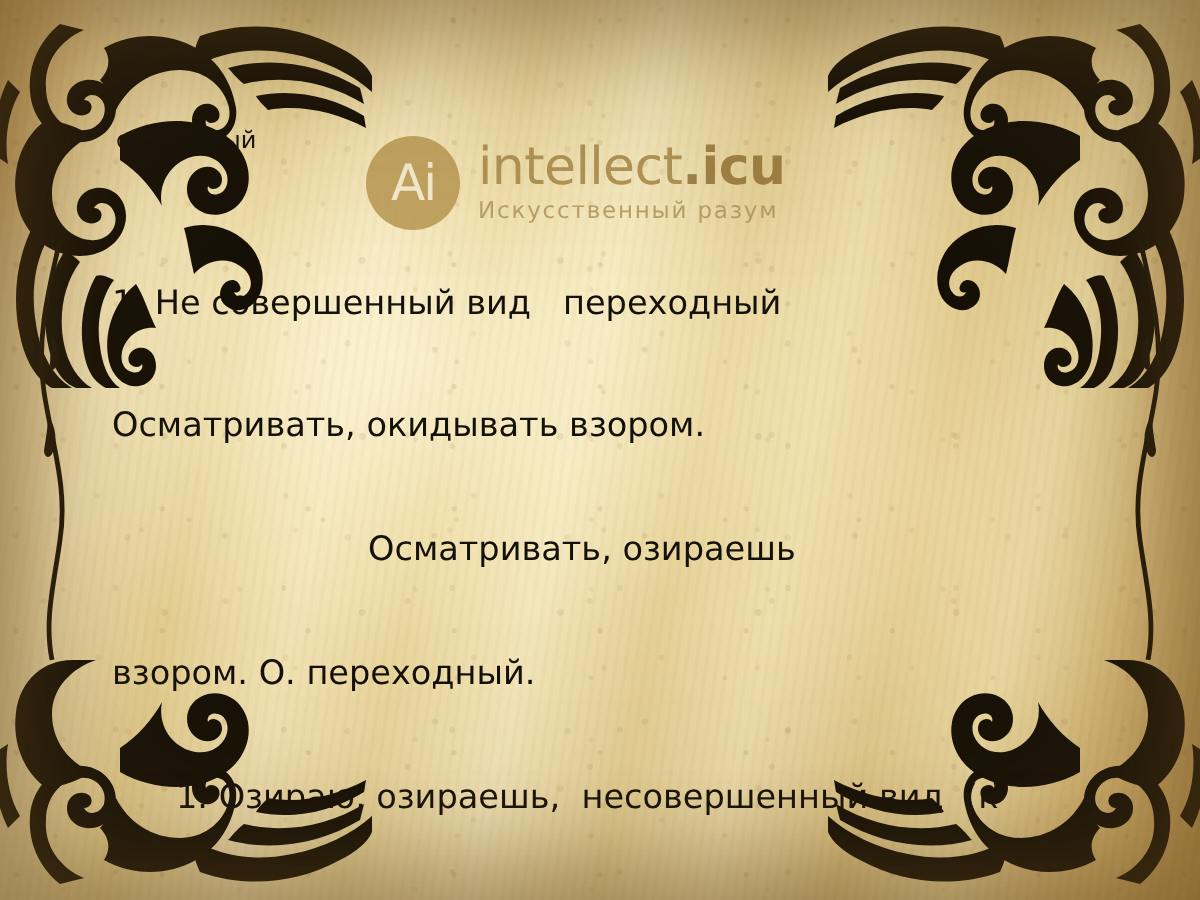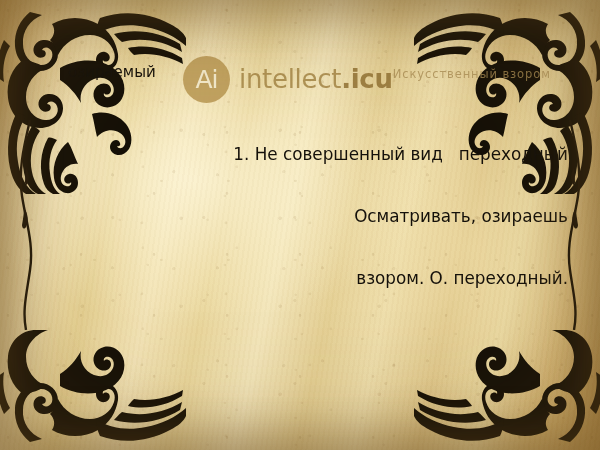--- a/index.html
+++ b/index.html
@@ -77,21 +77,21 @@
 
   .edge-line { position: absolute; pointer-events: none; }
   .edge-line path { fill: none; stroke: #1a1409; stroke-width: 2.4; }
   #edge-left  { left: 14px; top: 120px; }
   #edge-right { right: 14px; top: 120px; transform: scaleX(-1); }
 
   
   #watermark {
     position: absolute;
     left: 183px;
-    top: 56px;
+    top: 68px;
     display: flex;
     align-items: center;
     gap: 9px;
     pointer-events: none;
   }
   #wm-logo {
     width: 47px; height: 47px;
     border-radius: 50%;
     background: rgba(186,152,84,0.88);
     display: flex;
@@ -100,21 +100,21 @@
     flex: 0 0 auto;
   }
   #wm-logo span {
     font-family: "DejaVu Sans", sans-serif;
     font-size: 25px;
     font-weight: 400;
     color: rgba(247,240,214,0.92);
     letter-spacing: -1px;
     line-height: 1;
   }
-  #wm-textblock { display: flex; flex-direction: row; justify-content: center; }
+  #wm-textblock { display: flex; flex-direction: column; justify-content: center; }
   #wm-title {
     font-size: 26px;
     color: rgba(159,127,62,0.80);
     line-height: 1.02;
     letter-spacing: -0.3px;
     white-space: nowrap;
   }
   #wm-title b { font-weight: 700; color: rgba(146,114,52,0.86); }
   #wm-sub {
     font-size: 11.5px;
@@ -126,31 +126,31 @@
 
   
   #content {
     position: absolute;
     left: 56px;
     top: 63px;
     width: 512px;
     color: #14100a;
   }
   #heading {
-    font-size: 15px;
+    font-size: 12px;
     line-height: 1.2;
-    margin: 0 0 22px 12px;
+    margin: 0 0 22px 2px;
     white-space: nowrap;
   }
   #body-lines {
     font-size: 16.8px;
     line-height: 20.6px;
     white-space: pre;
   }
-  .ln { display: block; white-space: pre; text-align: right; }
+  .ln { display: block; white-space: pre; }
 </style>
 </head>
 <body>
 
 <div id="slide">
 
   <div id="grain"></div>
 
   <div class="orn" id="orn-tl">
     <svg width="190" height="200" viewBox="0 0 190 200">
@@ -228,30 +228,32 @@
       <path d="M10 88 C14 93 15 101 12 107 C10 110 8 108 8 105 C9 99 10 93 10 88 Z" style="fill:#1a1409;stroke:none"></path>
     </svg>
   </div>
 
   <div id="watermark">
     <div id="wm-logo">
       <span>Ai</span>
     </div>
     <div id="wm-textblock">
       <div id="wm-title"><span>intellect</span><b>.icu</b></div>
-      <div id="wm-sub">Искусственный  взором</div>
+      <div id="wm-sub">Искусственный  разум</div>
     </div>
   </div>
 
   <div id="content">
     <div id="heading">озираемый</div>
     <div id="body-lines">
       <span class="ln">1. Не совершенный вид   переходный</span>
+      <span class="ln">Осматривать, окидывать взором.</span>
       <span class="ln">                        Осматривать, озираешь</span>
       <span class="ln">взором. О. переходный.</span>
+      <span class="ln">      1. Озираю, озираешь,  несовершенный вид  (к</span>
       
       
       
       
       
       
       
       
       
       

